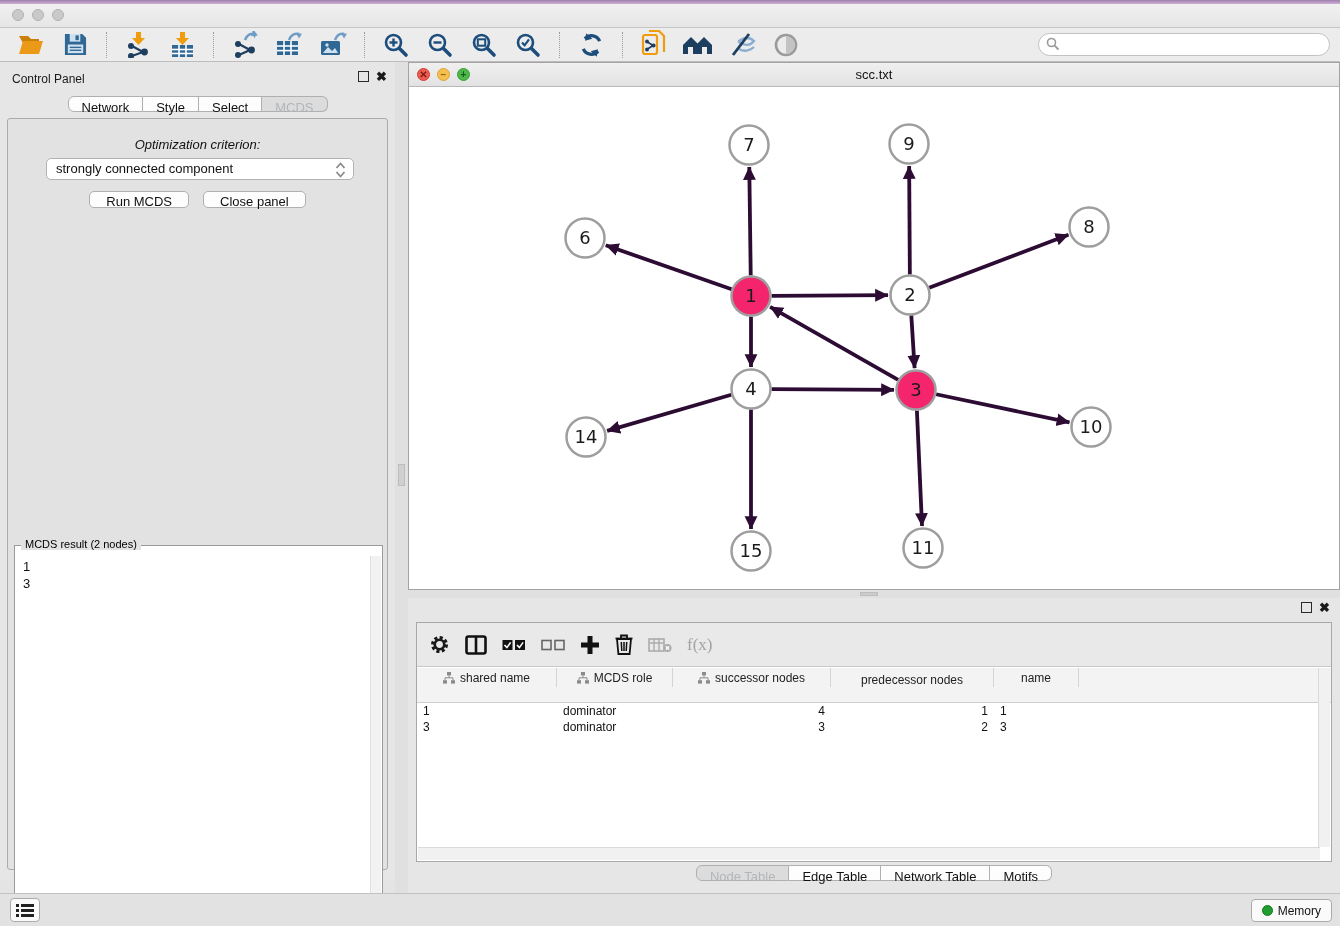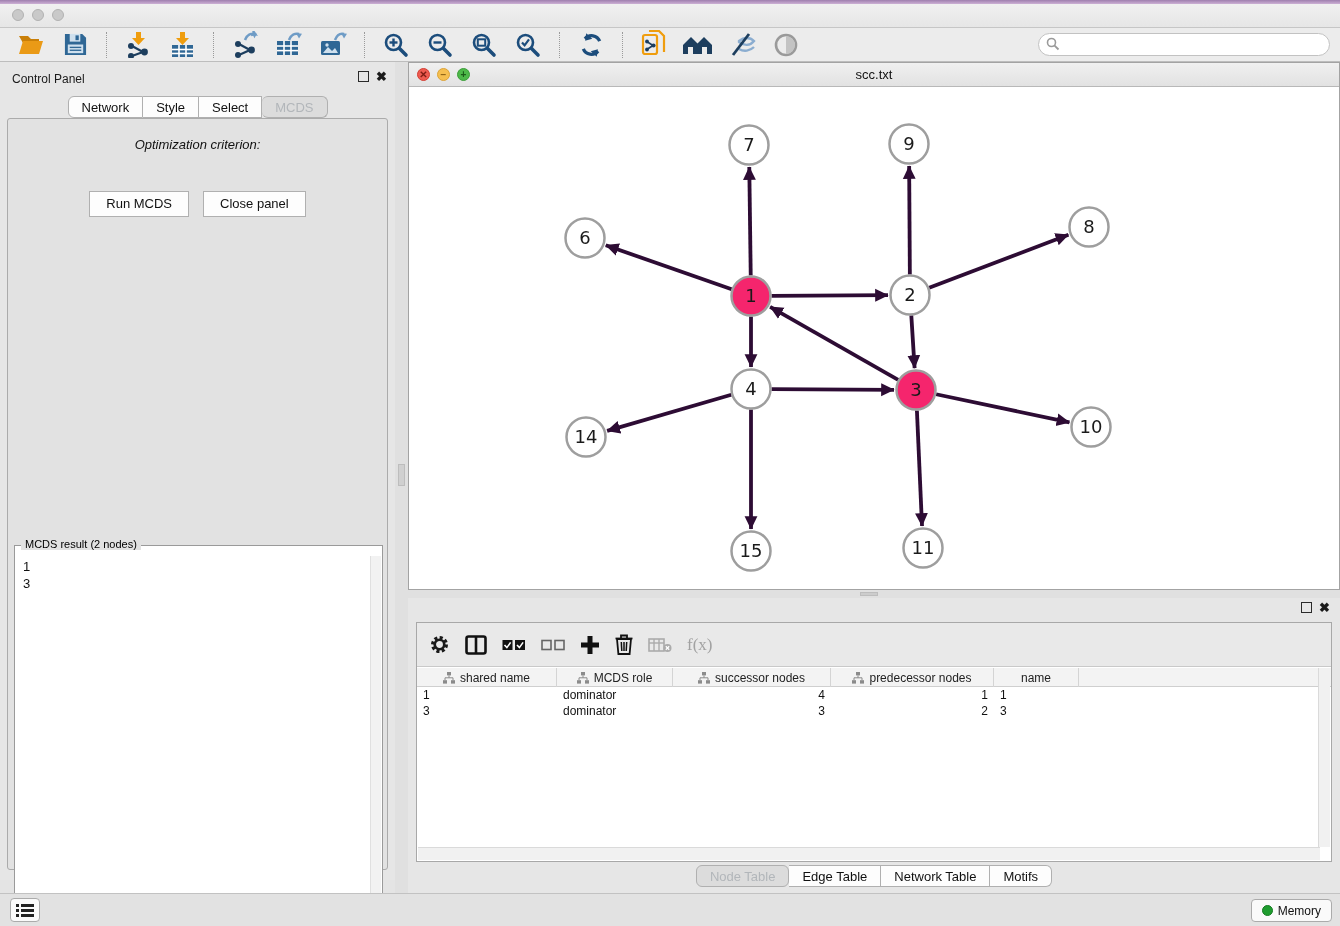--- a/index.html
+++ b/index.html
@@ -29,33 +29,33 @@
   .search-glass { position:absolute; left:8px; top:4px; }
 
   
   .control-panel { position:absolute; left:0; top:62px; width:395px; height:818px; background:#e6e6e6; }
   .panel-head { position:absolute; left:12px; top:10px; font-size:12px; color:#1a1a1a; }
   .panel-btns { position:absolute; right:8px; top:9px; display:flex; gap:7px; align-items:center; }
   .pbx { width:11px; height:11px; border:1.5px solid #2a2a2a; }
   .pxx { font-size:13px; font-weight:bold; color:#1a1a1a; line-height:11px; }
   .seg { position:absolute; display:flex; }
   .seg-ctrl { left:50%; transform:translateX(-50%); top:34px; }
-  .seg-tab { padding:0 13px; height:22px; line-height:21px; background:#fdfdfd;
+  .seg-tab { padding:0 13px; height:16px; line-height:21px; background:#fdfdfd;
     border:1px solid #b0b0b0; border-left:none; font-size:13px; color:#111; white-space:nowrap; }
   .seg-tab:first-child { border-left:1px solid #b0b0b0; border-radius:6px 0 0 6px; }
   .seg-tab:last-child { border-radius:0 6px 6px 0; }
-  .seg-tab.active { background:#dcdcdc; color:#b2b6ba;border-radius:6px; }
+  .seg-tab.active { background:#dcdcdc; color:#b2b6ba; }
   .cp-content { position:absolute; left:7px; top:56px; width:381px; height:752px;
     background:#e2e2e2; border:1px solid #ababab; border-radius:3px; }
   .opt-label { position:absolute; left:0; top:18px; width:100%; text-align:center; font-size:13px; color:#111;font-style:italic; }
   .criterion { position:absolute; left:38px; top:39px; width:308px; height:22px; background:#fff;
     border:1px solid #b3b3b3; border-radius:5px; font-size:13px; line-height:20px; padding-left:9px; color:#111; }
   .stepper { position:absolute; right:7px; top:3px; }
   .btn-row { position:absolute; left:0; top:72px; width:100%; display:flex; justify-content:center; gap:14px; }
-  .aq-btn { height:26px; background:#fdfdfd; border:1px solid #b0b0b0; border-radius:0;
+  .aq-btn { height:17px; background:#fdfdfd; border:1px solid #b0b0b0; border-radius:5px;
     font-size:13px; color:#111; padding:0 16px; line-height:20px; }
   .result-box { position:absolute; left:6px; top:426px; width:369px; height:378px;
     border:1px solid #9a9a9a; background:#fff; }
   .result-legend { position:absolute; left:6px; top:-8px; background:#e2e2e2; padding:0 4px;
     font-size:11px; color:#000000; }
   .result-area { position:absolute; left:1px; top:10px; right:12px; bottom:1px;
     font-size:13px; color:#111; padding:2px 0 0 7px; line-height:17px; overflow:hidden; }
   .result-scroll { position:absolute; right:1px; top:10px; width:11px; bottom:1px;
     background:#f2f2f2; border-left:1px solid #e0e0e0; }
 
@@ -83,21 +83,21 @@
   .table-panel { position:absolute; left:408px; top:598px; width:932px; height:295px; background:#e6e6e6; }
   .tp-head { position:absolute; left:10px; top:4px; font-size:13px; color:#1a1a1a;margin-top:48px; }
   .tp-btns { position:absolute; right:10px; top:4px; display:flex; gap:7px; align-items:center; }
   .tp-box { position:absolute; left:8px; top:24px; width:916px; height:240px;
     border:1px solid #a8a8a8; background:#fff; }
   .tp-toolbar { position:absolute; left:0; top:0; width:100%; height:44px;
     background:#e9e9e9; border-bottom:1px solid #c9c9c9; display:flex; align-items:center; gap:15px; padding:0 12px; }
   .tpi { height:26px; display:flex; align-items:center; justify-content:center; }
   .fx { font-family:"Liberation Serif", serif; font-size:17px; color:#a2a2a2; }
   .tbl { position:absolute; left:0; top:45px; width:100%; }
-  .tbl-header { display:flex; height:19px; background:#f3f3f3; border-bottom:1px solid #cfcfcf; }
+  .tbl-header { display:flex; height:35px; background:#f3f3f3; border-bottom:1px solid #cfcfcf; }
   .th { display:flex; align-items:center; justify-content:center; gap:5px; font-size:12px;
     color:#222; border-right:1px solid #d4d4d4; height:19px; }
   .tbl-row { display:flex; height:16px; }
   .td { font-size:12px; color:#111; line-height:16px; padding:0 6px; white-space:nowrap; overflow:hidden; }
   .hscroll { position:absolute; left:1px; bottom:1px; width:902px; height:13px; background:#f1f1f1; border-top:1px solid #dadada; }
   .vscroll { position:absolute; right:1px; top:45px; bottom:14px; width:12px; background:#f1f1f1; border-left:1px solid #dadada; }
   .tp-tabs { position:absolute; left:0; top:267px; width:100%; display:flex; justify-content:center; }
 
   
   .statusbar { position:absolute; left:0; top:893px; width:1340px; height:33px;
@@ -306,20 +306,29 @@
       <div class="pxx">✖</div>
     </div>
     <div class="seg seg-ctrl" id="control-tabs">
         <div class="seg-tab">Network</div>
         <div class="seg-tab">Style</div>
         <div class="seg-tab">Select</div>
         <div class="seg-tab active">MCDS</div>
       </div>
     <div class="cp-content">
       <div class="opt-label">Optimization criterion:</div>
+      <div class="criterion">
+        <span>strongly connected component</span>
+        <span class="stepper">
+          <svg width="11" height="16" viewBox="0 0 11 16">
+            <path d="M1.5 6L5.5 1.5 9.5 6" fill="none" stroke="#8a8a8a" stroke-width="1.8"></path>
+            <path d="M1.5 10l4 4.5 4-4.5" fill="none" stroke="#8a8a8a" stroke-width="1.8"></path>
+          </svg>
+        </span>
+      </div>
       <div class="btn-row">
         <button class="aq-btn">Run MCDS</button>
         <button class="aq-btn">Close panel</button>
       </div>
       <div class="result-box">
         <div class="result-legend">MCDS result (2 nodes)</div>
         <div class="result-area" id="result-lines">
             <div>1</div>
             <div>3</div>
           </div>
@@ -500,21 +509,21 @@
             </div>
             <div class="th" style="width: 158px;">
               <svg width="12" height="12" viewBox="0 0 12 12">
                 <rect x="4" y="0" width="4" height="3.4" fill="#8b8b8b"></rect>
                 <rect x="0" y="8.2" width="4" height="3.4" fill="#8b8b8b"></rect>
                 <rect x="8" y="8.2" width="4" height="3.4" fill="#8b8b8b"></rect>
                 <path d="M6 3.4v2.4M2 8.2V5.8h8v2.4" stroke="#8b8b8b" stroke-width="1" fill="none"></path>
               </svg>
               <span>successor nodes</span>
             </div>
-            <div class="th" style="width: 163px;">
+            <div class="th" style="width: 163px; flex-direction: column;">
               <svg width="12" height="12" viewBox="0 0 12 12">
                 <rect x="4" y="0" width="4" height="3.4" fill="#8b8b8b"></rect>
                 <rect x="0" y="8.2" width="4" height="3.4" fill="#8b8b8b"></rect>
                 <rect x="8" y="8.2" width="4" height="3.4" fill="#8b8b8b"></rect>
                 <path d="M6 3.4v2.4M2 8.2V5.8h8v2.4" stroke="#8b8b8b" stroke-width="1" fill="none"></path>
               </svg>
               <span>predecessor nodes</span>
             </div>
             <div class="th" style="width: 85px;">
               <span>name</span>

